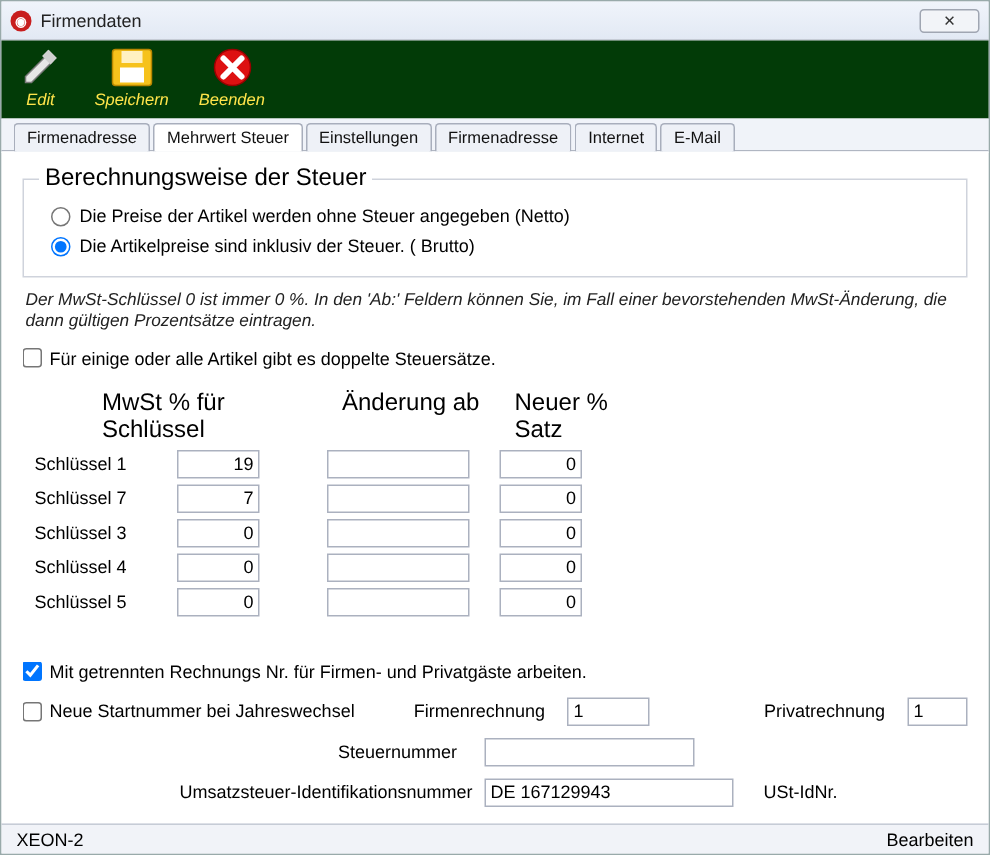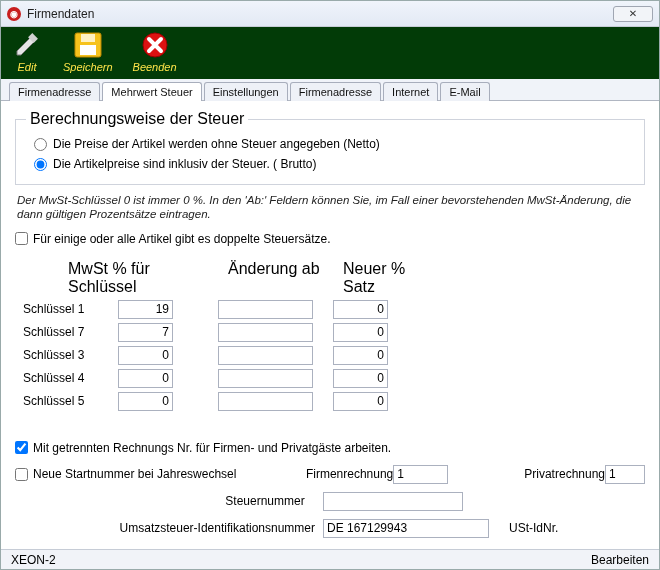--- a/index.html
+++ b/index.html
@@ -33,21 +33,21 @@
     .col-spacer2 { width:20px; }
     .col-new { width:90px; }
     .grid-row { display:flex; align-items:center; margin-top:4px; }
     .grid-row .lbl { width:95px; font-size:12px; }
     input.txt { border:1px solid #abb1bf; padding:1px 3px; font-size:12px; height:19px; background:#fff; }
     input.num { width:55px; text-align:right; }
     input.date { width:95px; }
     .bottom-area { margin-top:22px; display:flex; flex-direction:column; gap:8px; }
     .line { display:flex; align-items:center; gap:8px; font-size:12px; }
     .line .lab { white-space:nowrap; }
-    .pair { display:flex; align-items:center; gap:0; }
+    .pair { display:flex; align-items:center; gap:15px; }
     .spacer-flex { flex:1; }
     .status { height:20px; background:#f1f3f8; border-top:1px solid #c6ccd6; display:flex; align-items:center; justify-content:space-between; padding:0 10px; font-size:12px; }
     .svg-fill { display:block; }
   </style>
 </head>
 <body>
 
 <div class="window">
   <div class="titlebar">
     <div class="titlebar-left">

